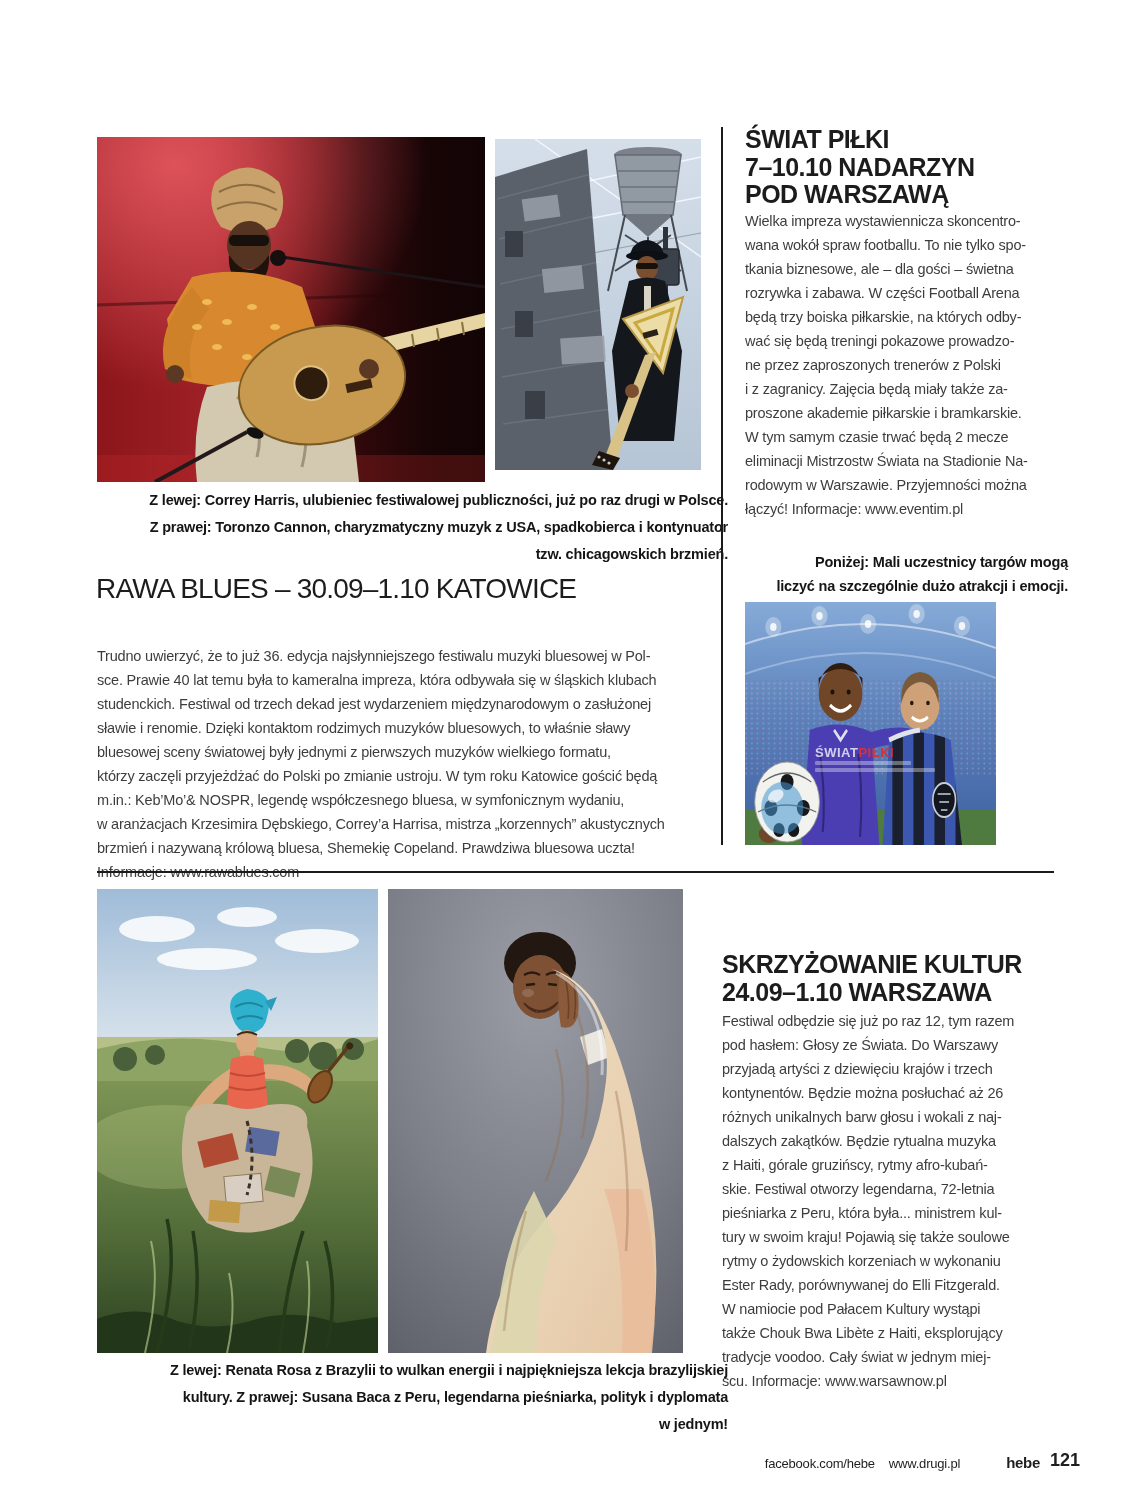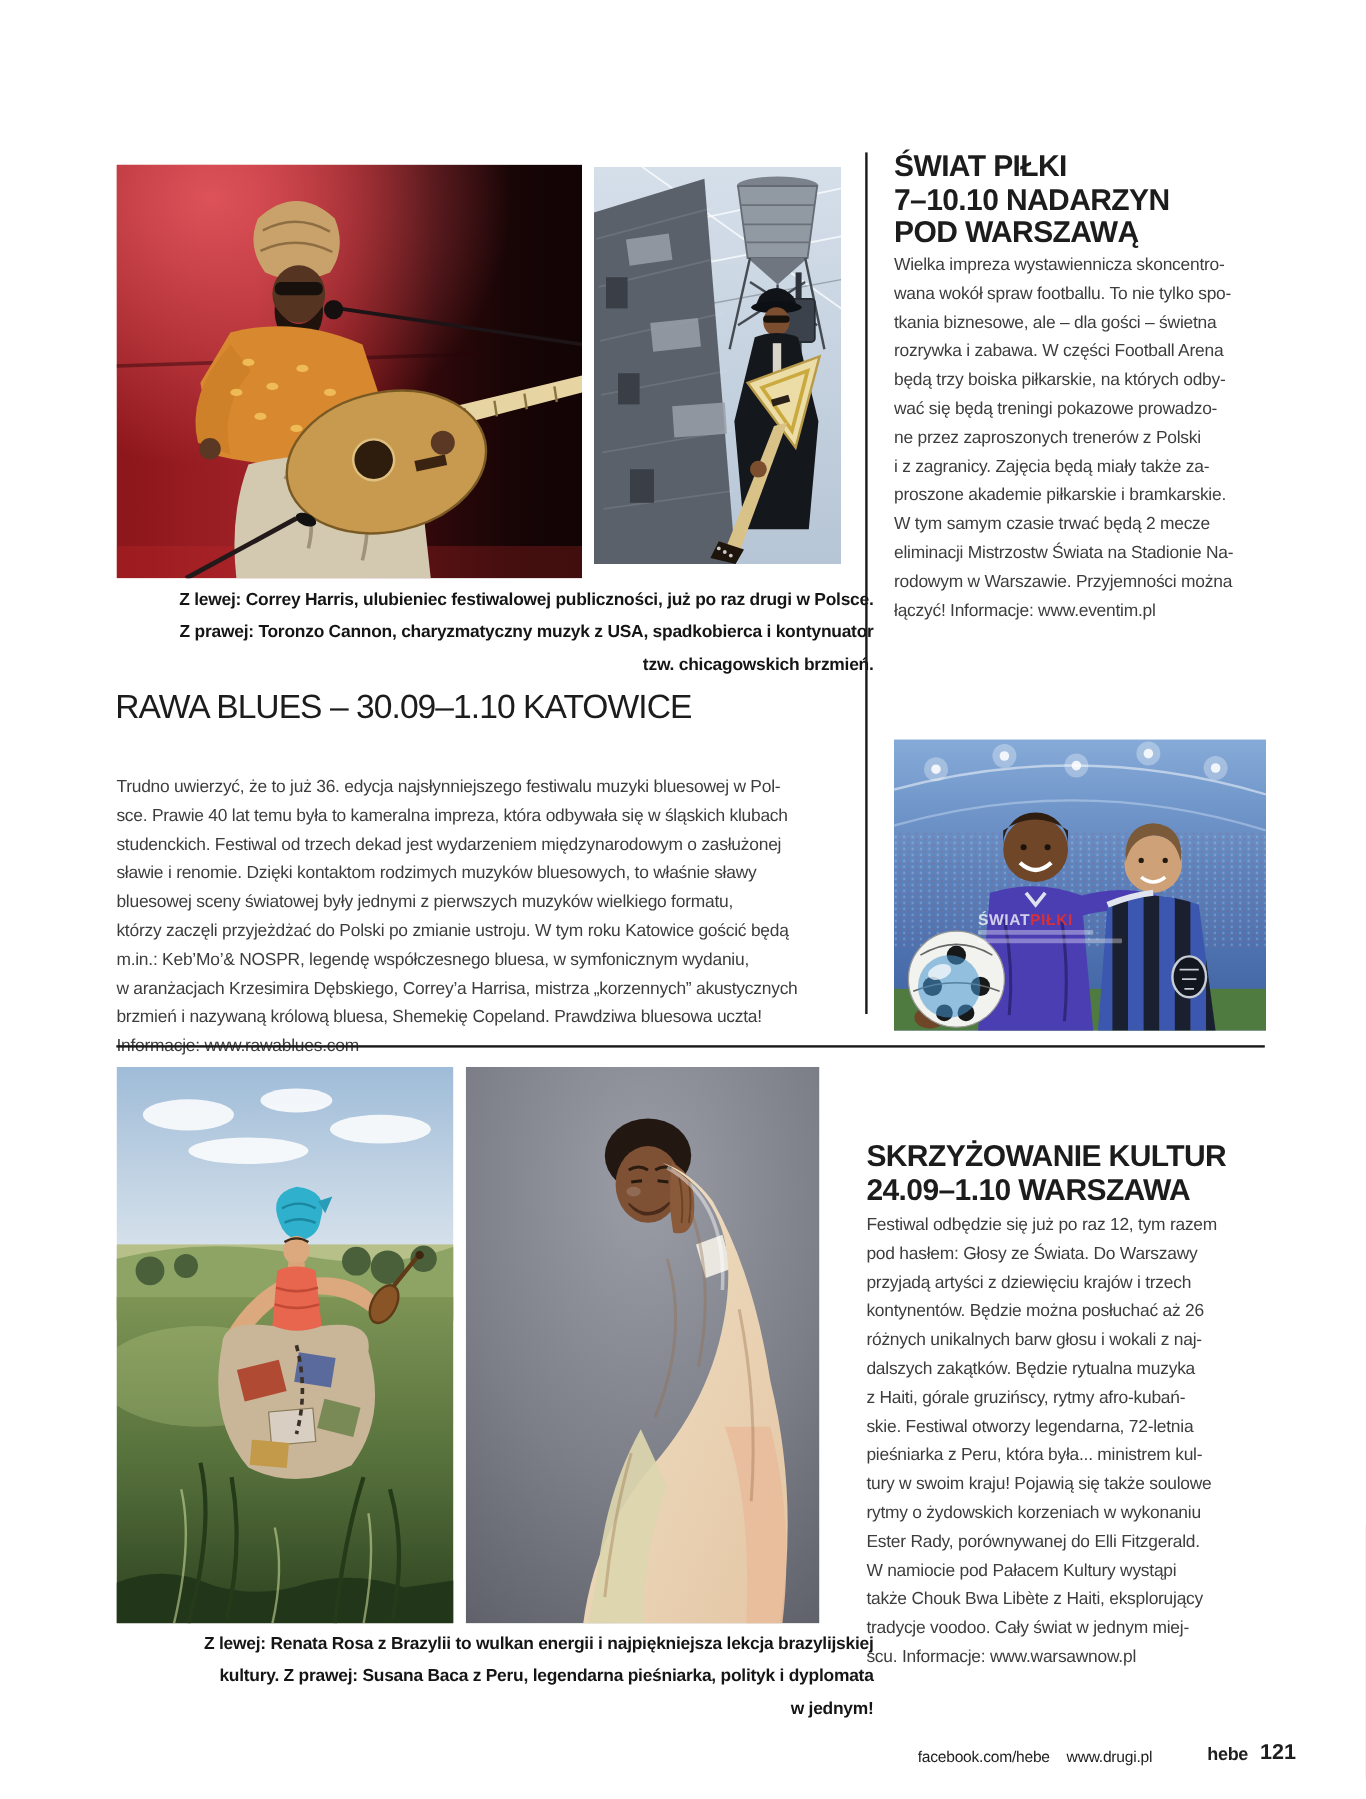--- a/index.html
+++ b/index.html
@@ -8,21 +8,21 @@
     background:#ffffff;overflow:hidden;
     font-family:"Liberation Sans","DejaVu Sans",sans-serif;
     color:#3d3d3d;
   }
   .pre{white-space:pre-line;}
   .photo{position:absolute;overflow:hidden;}
   .photo svg{display:block;width:100%;height:100%;}
 
   .photo-correy{left:97px;top:137px;width:388px;height:345px;}
   .photo-toronzo{left:495px;top:139px;width:206px;height:331px;}
-  .photo-football{left:745px;top:616px;width:310px;height:243px;}
+  .photo-football{left:745px;top:602px;width:251px;height:243px;}
   .photo-renata{left:97px;top:889px;width:281px;height:464px;}
   .photo-susana{left:388px;top:889px;width:295px;height:464px;}
 
   .caption{
     position:absolute;font-weight:bold;color:#151515;
     font-size:14.5px;line-height:27px;letter-spacing:-0.2px;margin:1px;text-align:right;
   }
   .caption-top{left:97px;top:486px;width:630px;}
   .caption-bottom{left:97px;top:1356px;width:630px;}
   .caption-ponizej{left:745px;top:549px;width:322px;line-height:24px;}
@@ -227,20 +227,22 @@
 rozrywka i zabawa. W części Football Arena
 będą trzy boiska piłkarskie, na których odby-
 wać się będą treningi pokazowe prowadzo-
 ne przez zaproszonych trenerów z Polski
 i z zagranicy. Zajęcia będą miały także za-
 proszone akademie piłkarskie i bramkarskie.
 W tym samym czasie trwać będą 2 mecze
 eliminacji Mistrzostw Świata na Stadionie Na-
 rodowym w Warszawie. Przyjemności można
 łączyć! Informacje: www.eventim.pl</p>
+  <p class="caption caption-ponizej pre">Poniżej: Mali uczestnicy targów mogą
+liczyć na szczególnie dużo atrakcji i emocji.</p>
 
   <div class="photo photo-football">
     <svg viewBox="0 0 310 243" preserveAspectRatio="none">
       <defs>
         <linearGradient id="fg-bg" x1="0" y1="0" x2="0" y2="1">
           <stop offset="0" stop-color="#86abd8"></stop>
             <stop offset="0.45" stop-color="#5d83bd"></stop>
             <stop offset="1" stop-color="#3d5fa0"></stop>
         </linearGradient>
         <pattern id="fg-crowd" width="7" height="5" patternUnits="userSpaceOnUse">

